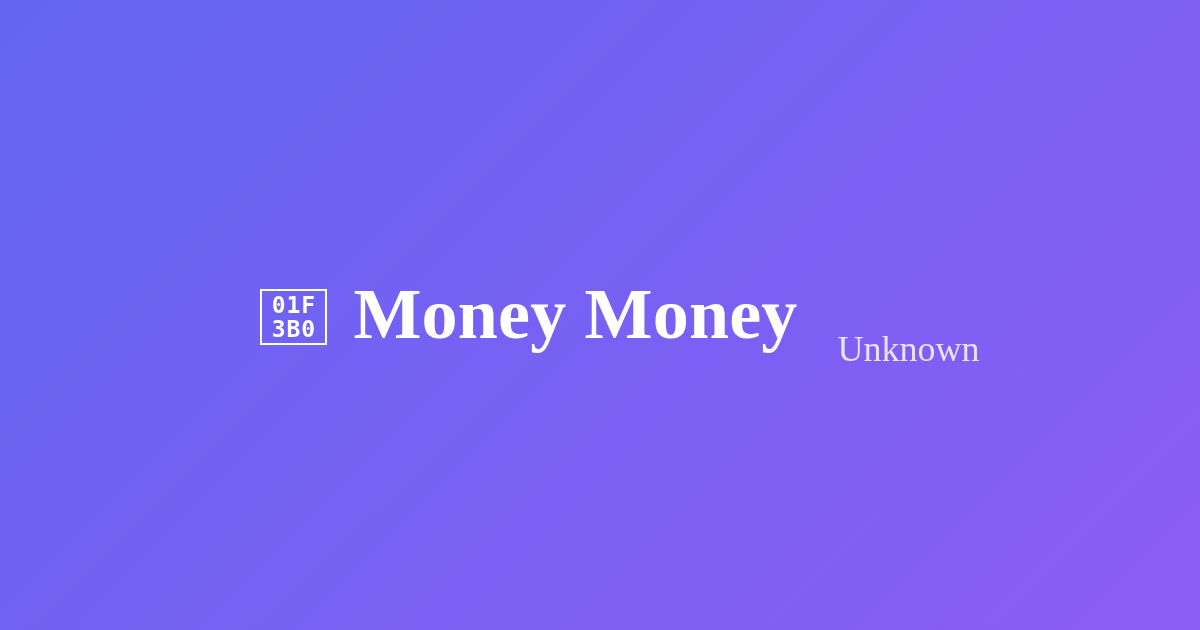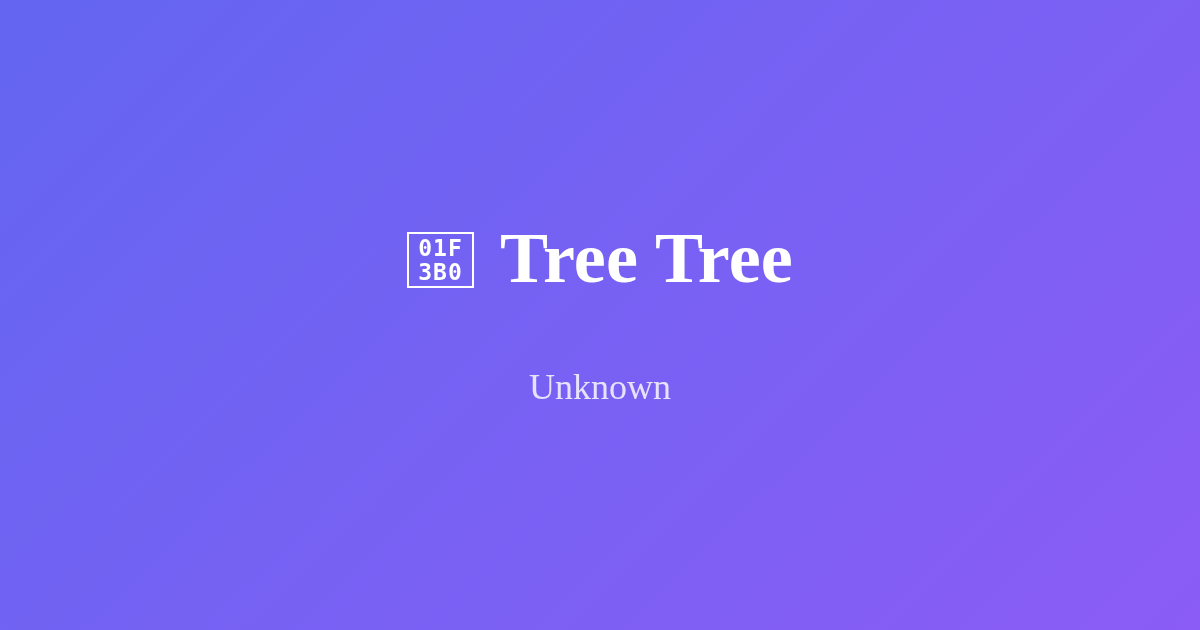--- a/index.html
+++ b/index.html
@@ -14,21 +14,21 @@
     overflow: hidden;
     font-family: "Liberation Serif", "DejaVu Serif", serif;
   }
 
   .og-card {
     position: relative;
     width: 1200px;
     height: 630px;
     box-sizing: border-box;
     display: flex;
-    flex-direction: column;
+    flex-direction: row;
     align-items: center;
     justify-content: center;
     background: linear-gradient(135deg, #6366f1 0%, #8b5cf6 100%);
     overflow: hidden;
   }
 
   
   .title-row {
     display: flex;
     align-items: center;
@@ -108,20 +108,20 @@
 
 <div class="og-card">
 
   <div class="title-row">
 
     <span class="tofu-glyph">
       <span class="tofu-row">01F</span>
       <span class="tofu-row">3B0</span>
     </span>
 
-    <h1 class="game-title">Tree Tree</h1>
+    <h1 class="game-title">Money Money</h1>
 
   </div>
 
   <div class="game-subtitle">Unknown</div>
 
 
 </div>
 
 </body></html>

